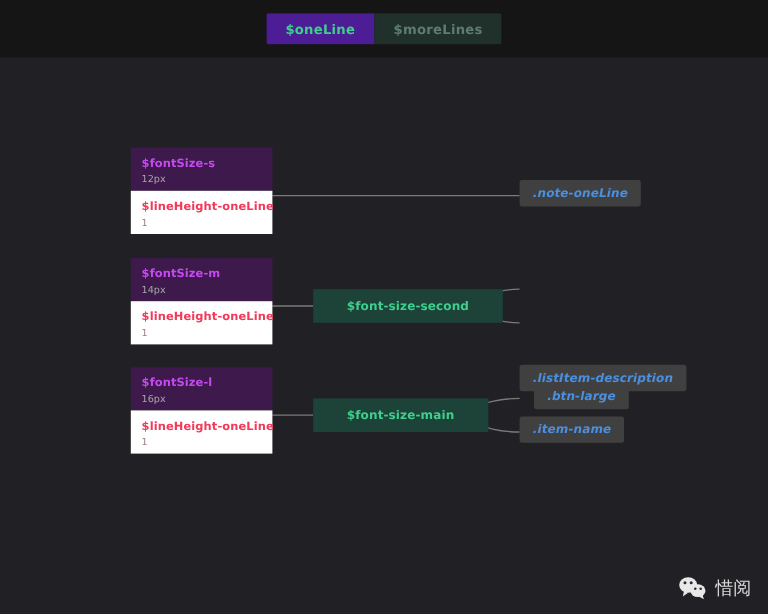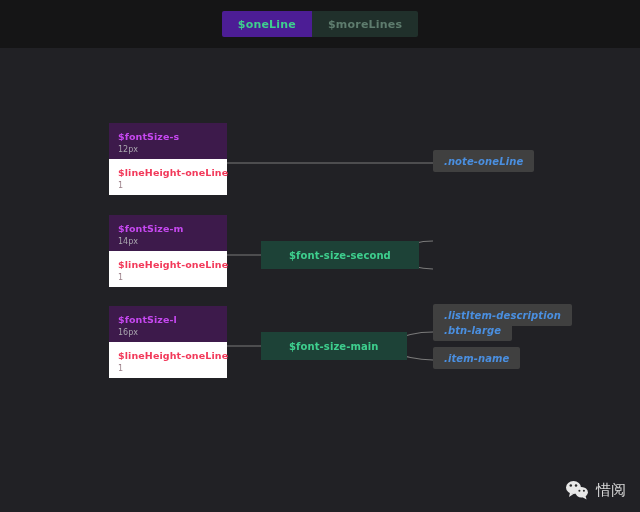--- a/index.html
+++ b/index.html
@@ -217,21 +217,21 @@
     <div class="tok tok-crimson">
       <div class="tok-name">$lineHeight-oneLine</div>
       <div class="tok-val">1</div>
     </div>
   </div>
 
   <div class="node node-green" style="left:261px; top:284px;">
     <span>$font-size-main</span>
   </div>
 
-  <div class="node node-blue" style="left:433px; top:271px;">
+  <div class="node node-blue" style="left:445px; top:271px;">
     <span>.btn-large</span>
   </div>
   <div class="node node-blue" style="left:433px; top:299px;">
     <span>.item-name</span>
   </div>
 
   <div id="watermark">
     <svg width="24" height="20" viewBox="0 0 24 20">
       <ellipse cx="8.5" cy="7.5" rx="7.5" ry="6.4" fill="#e8e8e8"></ellipse>
       <polygon points="5,12.5 4,17 8.5,14" fill="#e8e8e8"></polygon>

